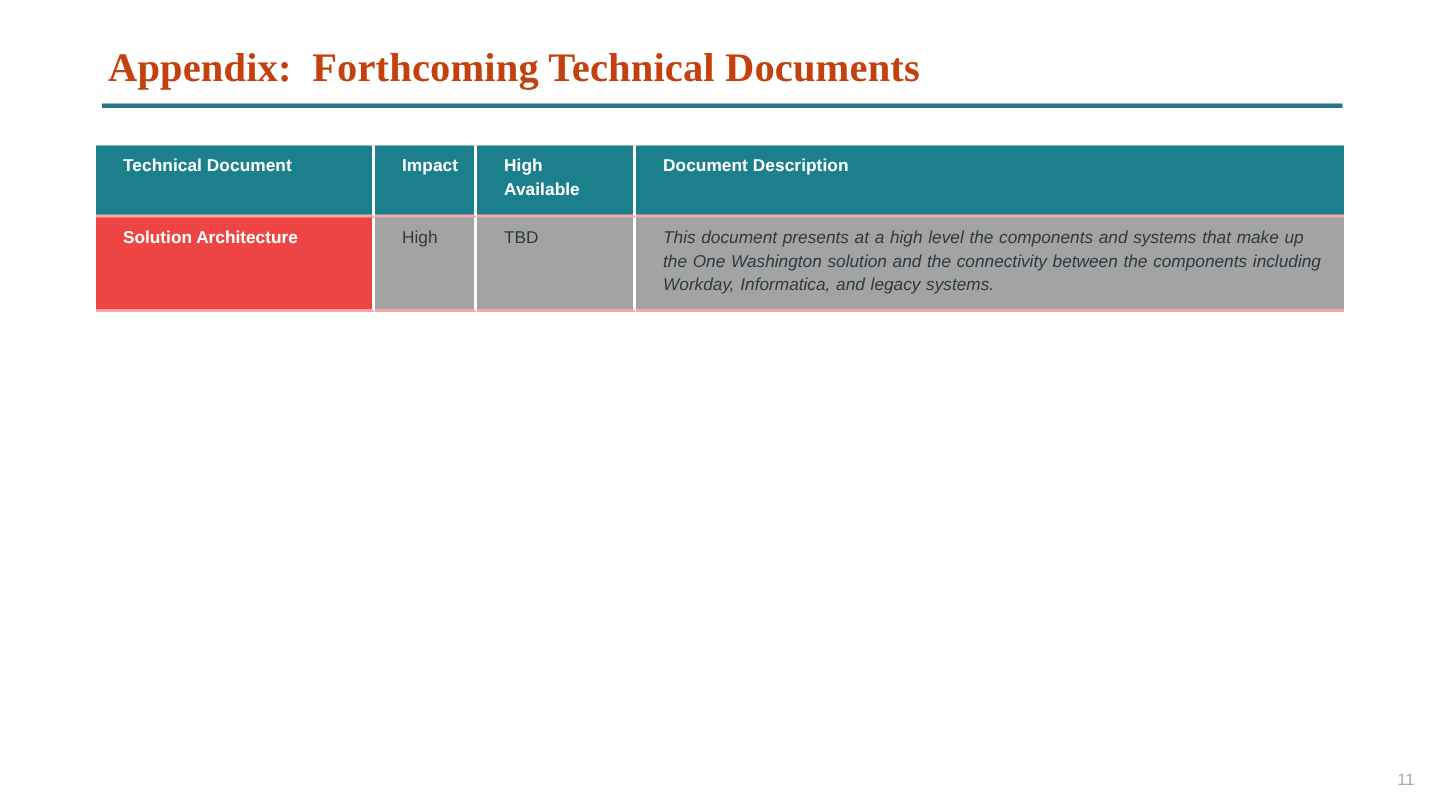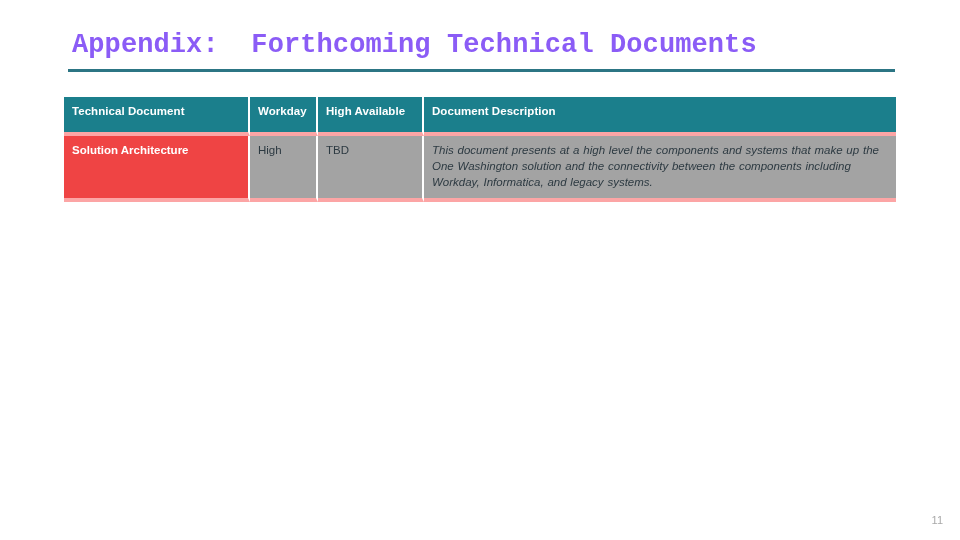--- a/index.html
+++ b/index.html
@@ -25,26 +25,26 @@
   
   .title-block {
     position: absolute;
     left: 68px;
     top: 30px;
     width: 828px;
   }
   .slide-title {
     font-size: 27px;
     font-weight: bold;
-    color: #8b5cf6;
+    color: #c2410c;
     letter-spacing: 0.1px;
     line-height: 1.15;
     white-space: pre;
     margin: 0 0 0 4px;
-    font-family: Liberation Mono, monospace;
+    font-family: Liberation Serif, serif;
   }
   .title-rule {
     margin-top: 8px;
     height: 3px;
     width: 827px;
     background: #2c7584;
   }
 
   
   .doc-table {
@@ -52,26 +52,26 @@
     left: 64px;
     top: 97px;
     width: 832px;
     border-collapse: separate;
     border-spacing: 0;
     table-layout: fixed;
   }
   .doc-table td,
   .doc-table th {
     vertical-align: top;
-    padding: 7px 9px 7px 8px;
+    padding: 7px 9px 7px 18px;
     font-size: 11.5px;
     line-height: 1.38;
     text-align: left;
     border-right: 2px solid #ffffff;
-    border-bottom: 4px solid #fca5a5;
+    border-bottom: 2px solid #fca5a5;
   }
   .doc-table th:last-child,
   .doc-table td:last-child {
     border-right: none;
     margin-top: 39px;
   }
 
   thead th {
     background: #1b7f8c;
     color: #ffffff;
@@ -124,21 +124,21 @@
   <table class="doc-table">
     <colgroup>
       <col class="col-doc">
       <col class="col-imp">
       <col class="col-date">
       <col class="col-desc">
     </colgroup>
     <thead>
       <tr>
         <th>Technical Document</th>
-        <th>Workday</th>
+        <th>Impact</th>
         <th>High Available</th>
         <th>Document Description</th>
       </tr>
     </thead>
     <tbody>
       <tr>
         <td class="accent-cell">Solution Architecture</td>
         <td>High</td>
         <td>TBD</td>
         <td>

